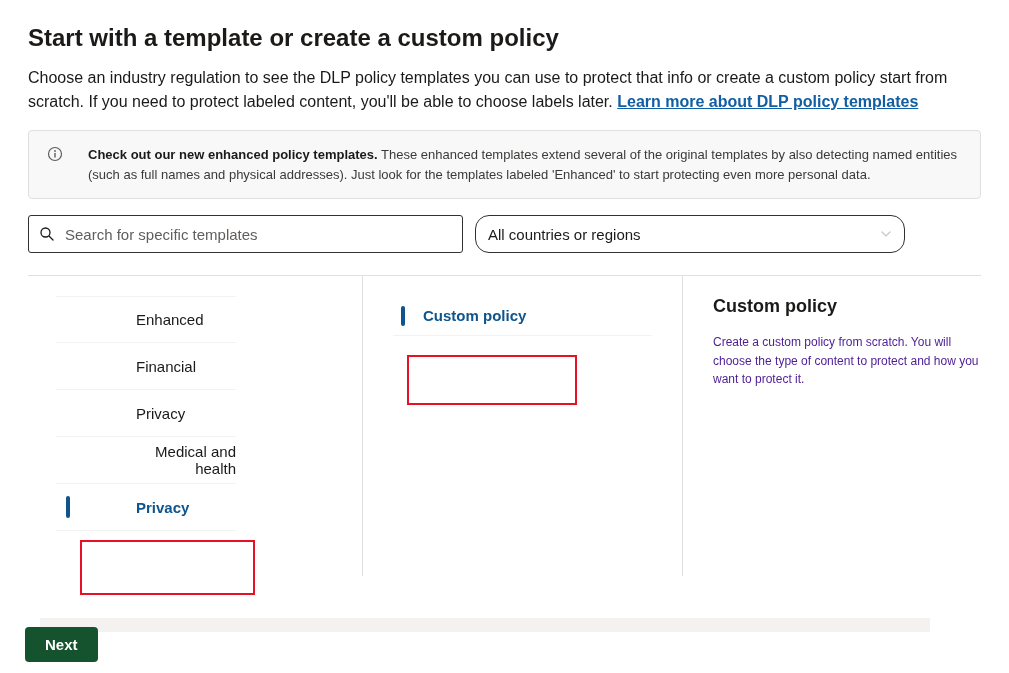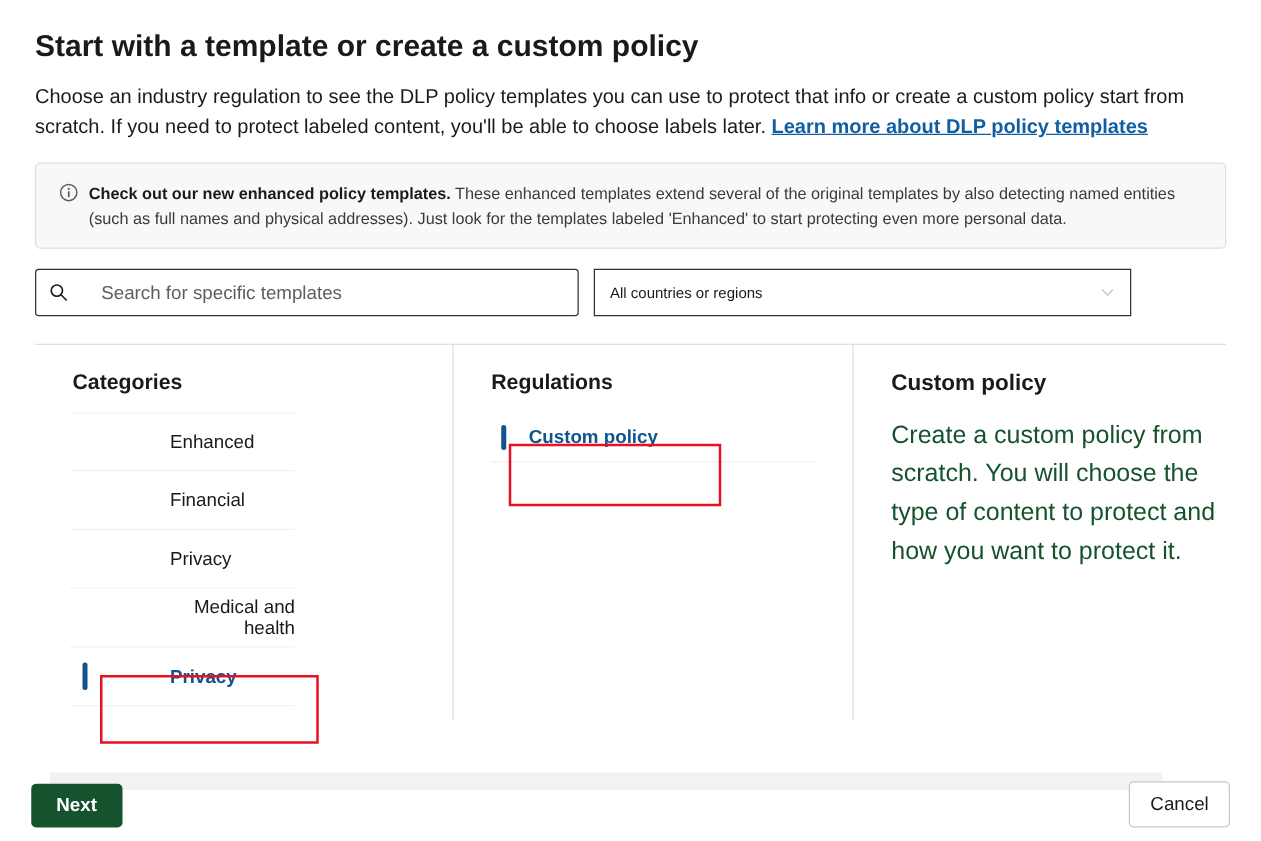--- a/index.html
+++ b/index.html
@@ -4,36 +4,36 @@
 <style>
   * { box-sizing: border-box; }
   html, body { margin:0; padding:0; font-family: "Segoe UI", -apple-system, sans-serif; color:#1b1a19; background:#fff; }
   .page { width:1009px; height:673px; position:relative; overflow:hidden; }
   .content { padding: 16px 28px 0 28px; }
   .title { font-size:24px; font-weight:700; margin:8px 0 14px 0; }
   .subtitle { font-size:16px; line-height:1.5; color:#1b1a19; margin:0 0 8px 0; max-width:960px; }
   .link { color:#115ea3; text-decoration:underline; cursor:pointer;font-weight:bold; }
   .info-banner {
     margin-top:16px; padding:14px 18px; border:1px solid #e1dfdd; background:#f8f8f8;
-    border-radius:4px; display:flex; gap:8px; font-size:13px; color:#3b3a39; line-height:1.5;
+    border-radius:4px; display:flex; gap:25px; font-size:13px; color:#3b3a39; line-height:1.5;
   }
   .info-banner .icon { flex:0 0 16px; padding-top:1px;}
   .info-banner b { font-weight:700; color:#1b1a19;}
   .filter-row { display:flex; gap:12px; margin-top:16px; }
   .search-box {
     flex:0 0 auto; width:435px; height:38px; border:1px solid #323130; border-radius:3px;
-    display:flex; align-items:center; padding:0 10px; gap:24px;
+    display:flex; align-items:center; padding:0 10px; gap:8px;
   }
   .search-box input {
     border:none; outline:none; font-size:15px; flex:1; color:#605e5c; background:transparent;
   }
   .search-box input::placeholder { color:#605e5c; }
   .region-select {
-    flex:0 0 auto; width:430px; height:38px; border:1px solid #323130; border-radius:0;
-    display:flex; align-items:center; justify-content:space-between; padding:0 12px; font-size:12px; cursor:pointer;
+    flex:0 0 auto; width:430px; height:38px; border:1px solid #323130; border-radius:14px;
+    display:flex; align-items:center; justify-content:space-between; padding:0 12px; font-size:15px; cursor:pointer;
   }
   .chev { font-size:11px; color:#c8c6c4; }
   .divider { border:none; border-top:1px solid #e1dfdd; margin:22px 0 0 0;}
   .cols { display:flex; height:300px; }
   .col-cat { width:335px; border-right:1px solid #e1dfdd; padding:20px 0 0 30px;}
   .col-reg { width:320px; border-right:1px solid #e1dfdd; padding:20px 30px 0 30px;}
   .col-det { flex:1; padding:20px 0 0 30px; overflow:hidden;}
   .col-head { font-size:17px; font-weight:700; margin-bottom:14px; }
   .cat-list { margin-left:-2px;text-align:right; }
   .cat-item {
@@ -48,21 +48,21 @@
   }
   .reg-item {
     display:flex; align-items:center; height:40px; font-size:15px; color:#0f548c; font-weight:700;
     border-bottom:1px solid #f3f2f1; position:relative; padding-left:30px; cursor:pointer;
   }
   .reg-item::before {
     content:""; position:absolute; left:8px; top:50%; transform:translateY(-50%);
     width:4px; height:20px; background:#0f548c; border-radius:2px;
   }
   .detail-title { font-size:18px; font-weight:700; margin-bottom:16px;}
-  .detail-body { font-size:20px; line-height:1.55; color:#14532d; max-width:290px; }
+  .detail-body { font-size:12px; line-height:1.55; color:#4c1d95; max-width:290px; }
   .hl { position:absolute; border:2.5px solid #e81123; pointer-events:none; }
   .hl1 { left:80px; top:540px; width:175px; height:55px; }
   .hl2 { left:407px; top:355px; width:170px; height:50px; }
   .scroll-track {
     position:absolute; left:40px; top:618px; width:890px; height:14px;
     background:#f3f2f1; border-radius:2px;
   }
   .scroll-thumb { width:100%; height:100%; background:#f3f2f1; }
   .btn-next {
     position:absolute; left:25px; bottom:11px; background:#14532d; color:#fff;
@@ -114,42 +114,39 @@
               <path d="M2 4 L6 8 L10 4" stroke="#c8c6c4" stroke-width="1.2" fill="none" stroke-linecap="round"></path>
             </svg>
         </span>
       </div>
     </div>
 
     <hr class="divider">
 
     <div class="cols">
       <div class="col-cat">
-        <div class="col-head">Categories</div>
         <div class="cat-list">
           <div class="cat-item">Enhanced</div>
           <div class="cat-item">Financial</div>
           <div class="cat-item">Privacy</div>
           <div class="cat-item">Medical and health</div>
           <div class="cat-item selected">Privacy</div>
         </div>
       </div>
       <div class="col-reg">
-        <div class="col-head">Regulations</div>
         <div class="reg-item">Custom policy</div>
       </div>
       <div class="col-det">
         <div class="detail-title">Custom policy</div>
         <div class="detail-body">Create a custom policy from scratch. You will choose the type of content to protect and how you want to protect it.</div>
       </div>
     </div>
   </div>
 
   <div class="hl hl1"></div>
   <div class="hl hl2"></div>
 
   <div class="scroll-track">
     <div class="scroll-thumb"></div>
   </div>
 
   <button class="btn-next">Next</button>
-  <button class="btn-cancel">Cancel</button>
 </div>
 
 </body></html>

